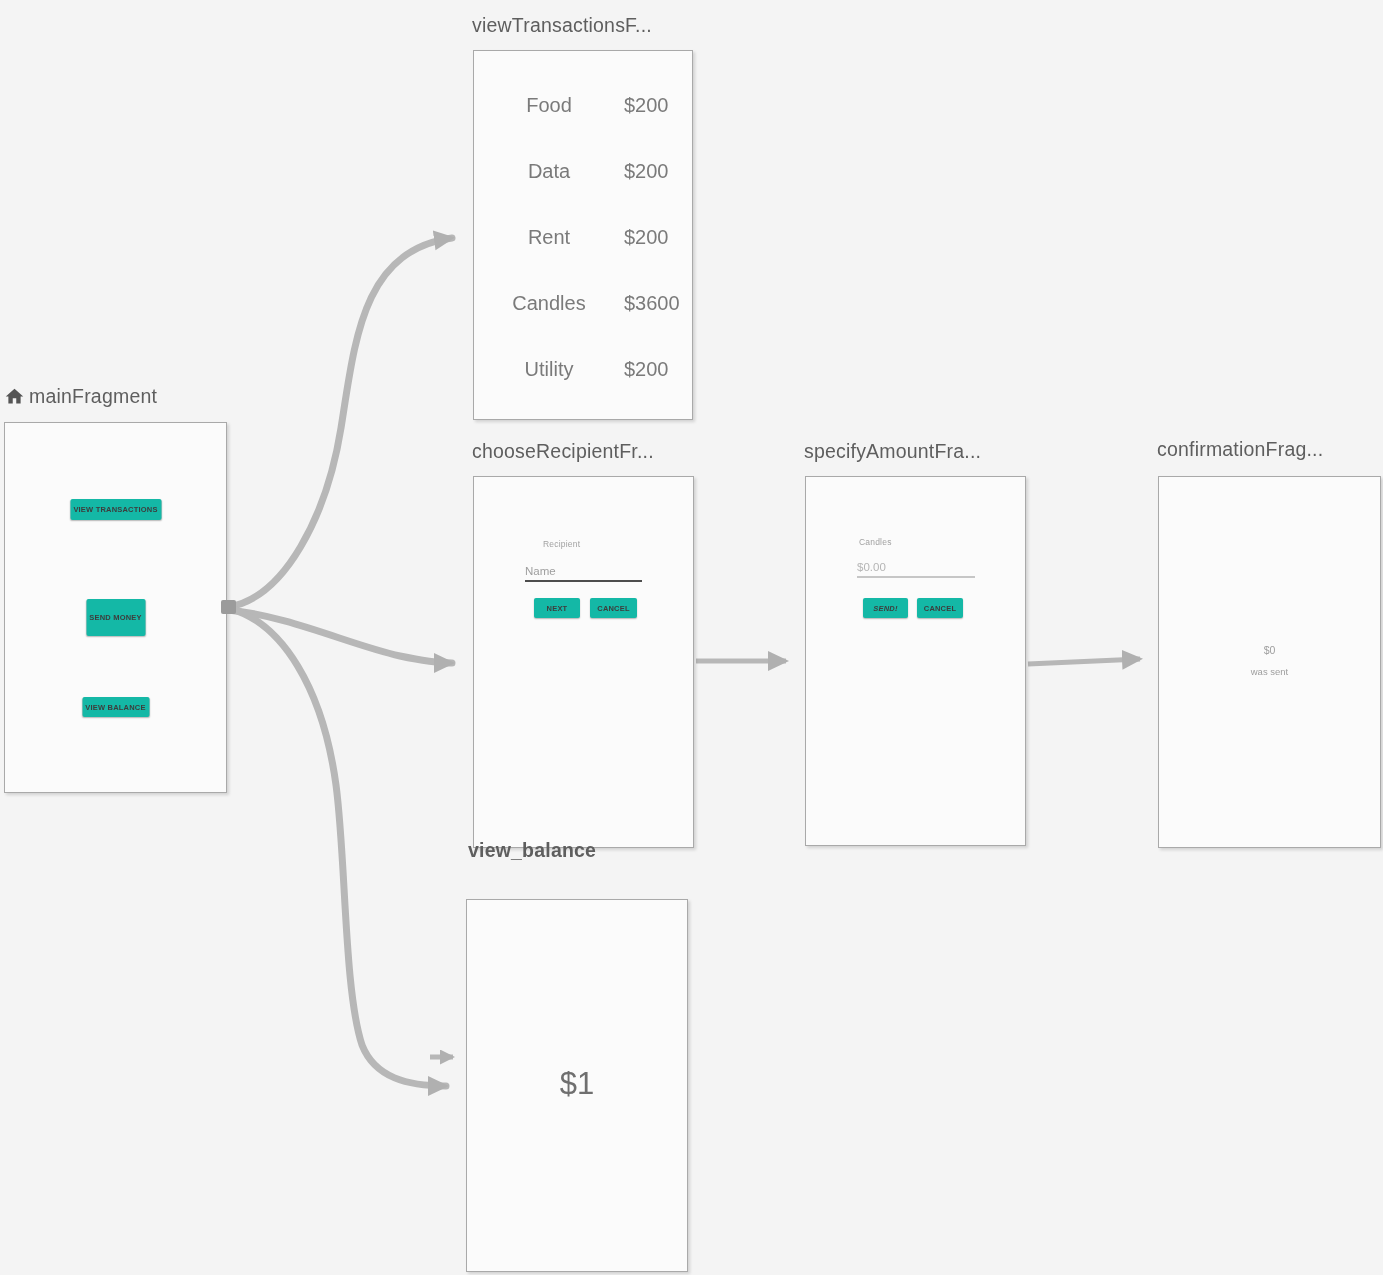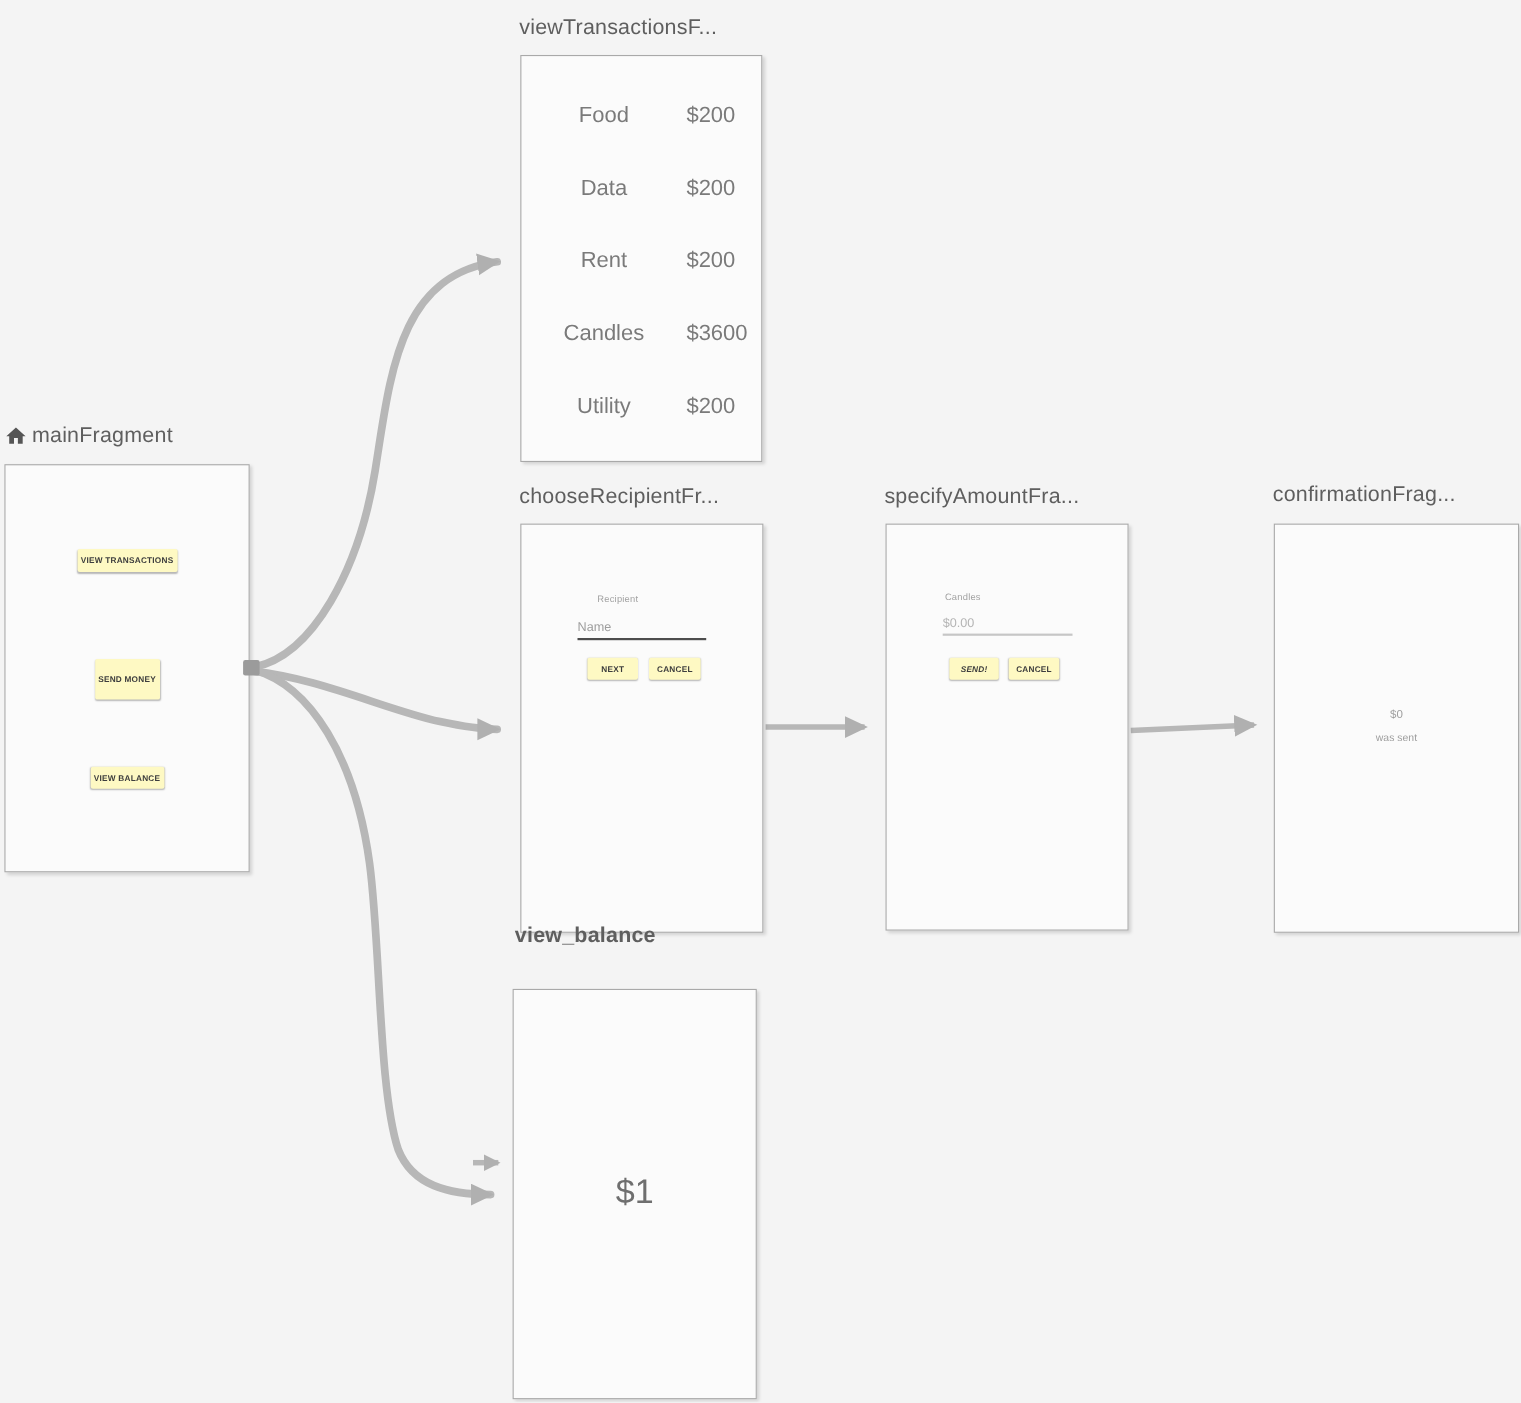--- a/index.html
+++ b/index.html
@@ -34,21 +34,21 @@
 
   
   .txn-list { padding-top: 21px; }
   .txn-row { display: flex; align-items: center; height: 66px; }
   .txn-label { width: 150px; text-align: center; font-size: 20px; color: #7a7a7a; }
   .txn-amount { flex: 1; text-align: left; padding-right: 8px; font-size: 20px; color: #7a7a7a; }
 
   
   .btn {
     position: absolute;
-    background: #fef9c3;
+    background: #14b8a6;
     border-radius: 2px;
     box-shadow: 0 1px 1.5px rgba(0,0,0,0.28);
     color: #3d3d3d;
     font-size: 7.5px;
     font-weight: bold;
     letter-spacing: 0.2px;
     display: flex;
     align-items: center;
     justify-content: center;
     white-space: nowrap;

